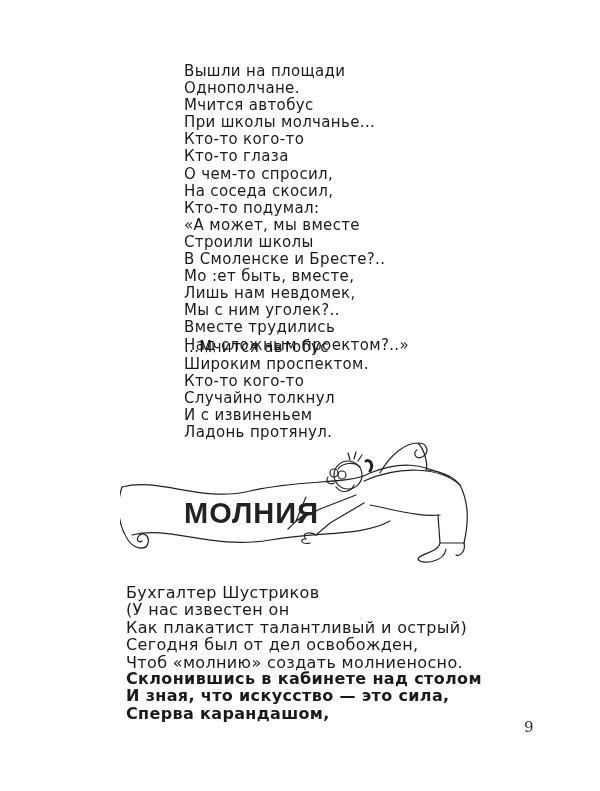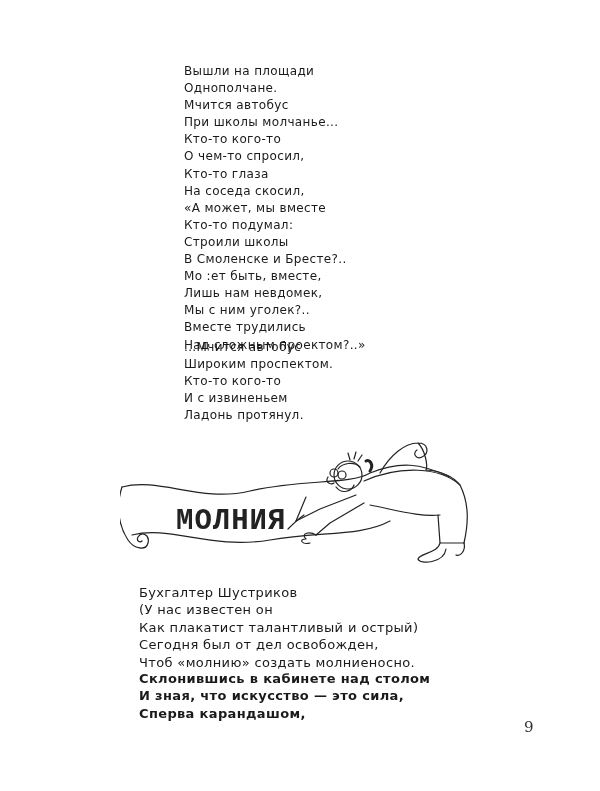--- a/index.html
+++ b/index.html
@@ -1,61 +1,62 @@
 <!DOCTYPE html>
 <html><head>
   <meta charset="utf-8">
   <style>
     html, body { margin: 0; padding: 0; }
     body {
       width: 600px; height: 791px; background: #ffffff; position: relative; overflow: hidden;
       font-family: "DejaVu Sans", sans-serif; color: #1a1a1a;
     }
-    .stanza { position: absolute; left: 184px; font-size: 12px; line-height: 17.1px; letter-spacing: 0.35px; }
+    .stanza { position: absolute; left: 184px; font-size: 15px; line-height: 17.1px; letter-spacing: 0.35px; }
     .stanza div { white-space: nowrap; }
     #stanza1 { top: 63px; }
     #stanza2 { top: 339px; }
-    .stanza-b { position: absolute; left: 139px; font-size: 13px; line-height: 17.4px; letter-spacing: 0.35px; }
+    .stanza-b { position: absolute; left: 126px; font-size: 16px; line-height: 17.4px; letter-spacing: 0.35px; }
     .stanza-b div { white-space: nowrap; }
     #stanza3 { top: 584px; }
     #stanza4 { top: 670px; font-weight: bold; }
     #illustration { position: absolute; left: 120px; top: 425px; width: 360px; height: 150px; }
     #banner-title {
-      position: absolute; left: 176px; top: 497px; font-size: 29px; font-weight: bold;
-      letter-spacing: 1px; color: #222; font-family: Liberation Mono, monospace; margin-top: 8px;
+      position: absolute; left: 184px; top: 497px; font-size: 29px; font-weight: bold;
+      letter-spacing: 1px; color: #222; font-family: Liberation Sans, sans-serif;
     }
     #page-number { position: absolute; left: 524px; top: 718px; font-size: 15px; color: #333; font-family: "DejaVu Serif", serif; }
   </style>
 </head>
 <body>
 
 <div id="stanza1" class="stanza">
   <div>Вышли на площади</div>
   <div>Однополчане.</div>
   <div>Мчится автобус</div>
   <div>При школы молчанье...</div>
   <div>Кто-то кого-то</div>
+  <div>Кто-то глаза</div>
   <div>О чем-то спросил,</div>
-  <div>Кто-то глаза</div>
   <div>На соседа скосил,</div>
+  <div>Кто-то подумал:</div>
   <div>«А может, мы вместе</div>
-  <div>Кто-то подумал:</div>
   <div>Строили школы</div>
   <div>В Смоленске и Бресте?..</div>
   <div>Мо :ет быть, вместе,</div>
   <div>Лишь нам невдомек,</div>
   <div>Мы с ним уголек?..</div>
   <div>Вместе трудились</div>
   <div>Над сложным проектом?..»</div>
 </div>
 
 <div id="stanza2" class="stanza">
   <div>...Мчится автобус</div>
   <div>Широким проспектом.</div>
   <div>Кто-то кого-то</div>
+  <div>Случайно толкнул</div>
   <div>И с извиненьем</div>
   <div>Ладонь протянул.</div>
 </div>
 
 <svg id="illustration" viewBox="0 0 360 150" xmlns="http://www.w3.org/2000/svg" fill="none" stroke="#222" stroke-width="1.2" stroke-linecap="round" stroke-linejoin="round">
 
   <path d="M2 62 C40 52, 80 78, 130 66 C180 54, 230 60, 250 48 C280 36, 300 38, 330 52"></path>
 
   <path d="M12 110 C50 100, 90 125, 150 115 C200 106, 240 112, 270 96"></path>
 

